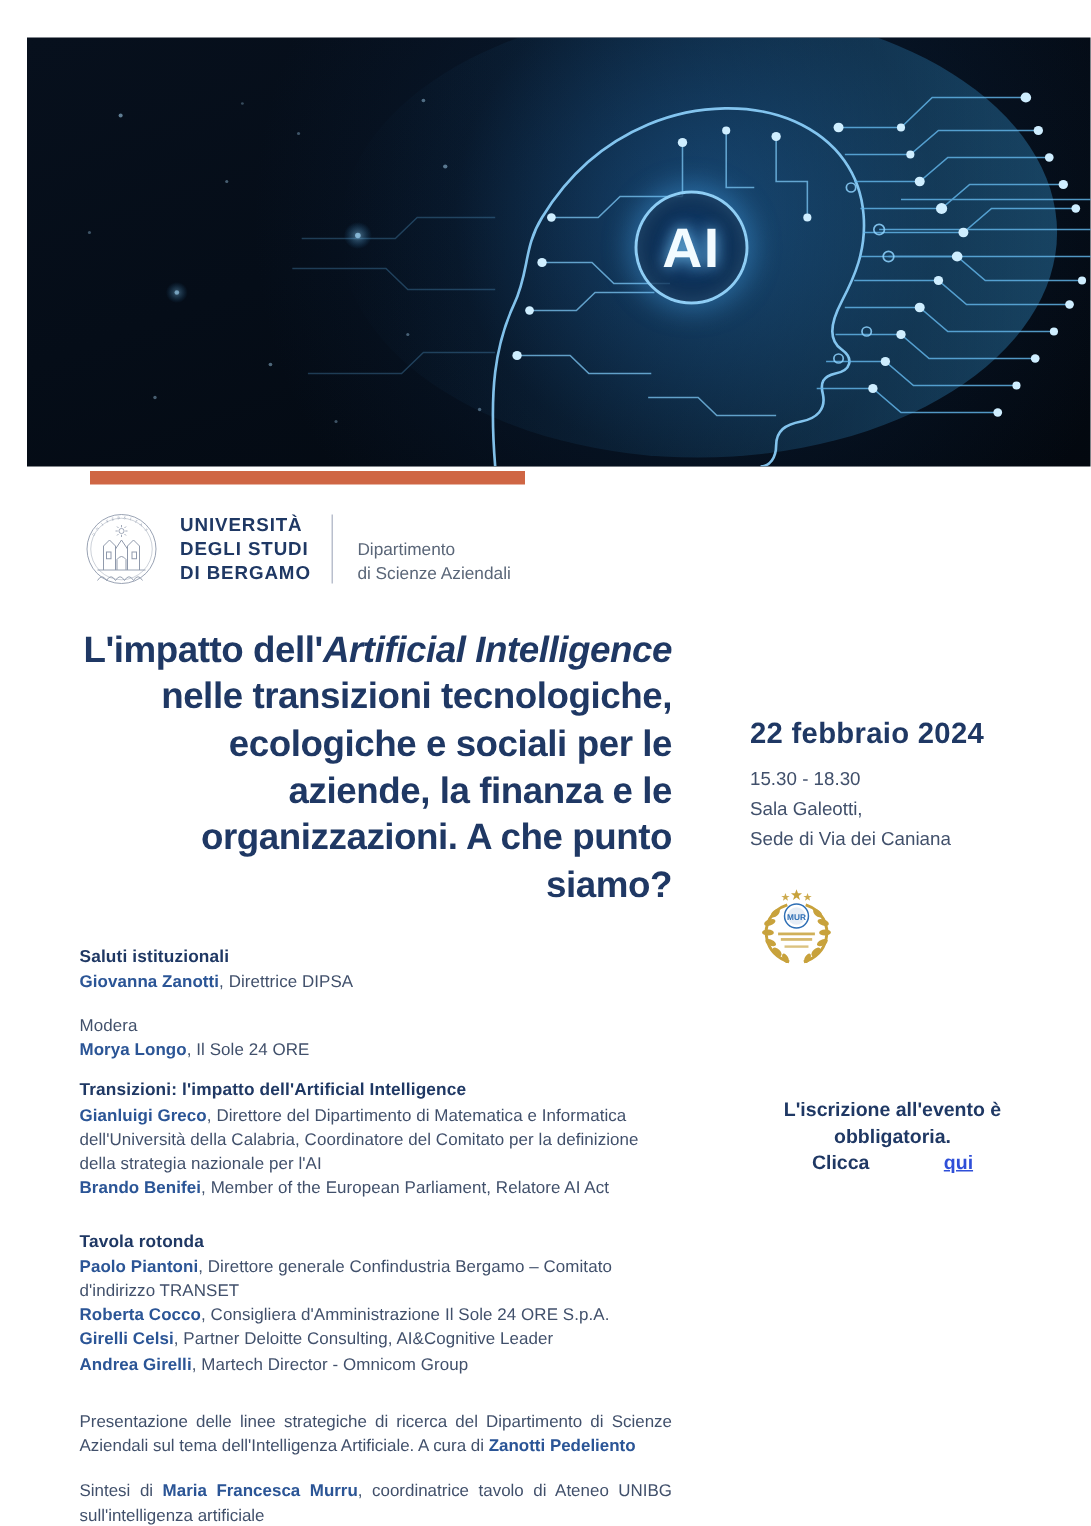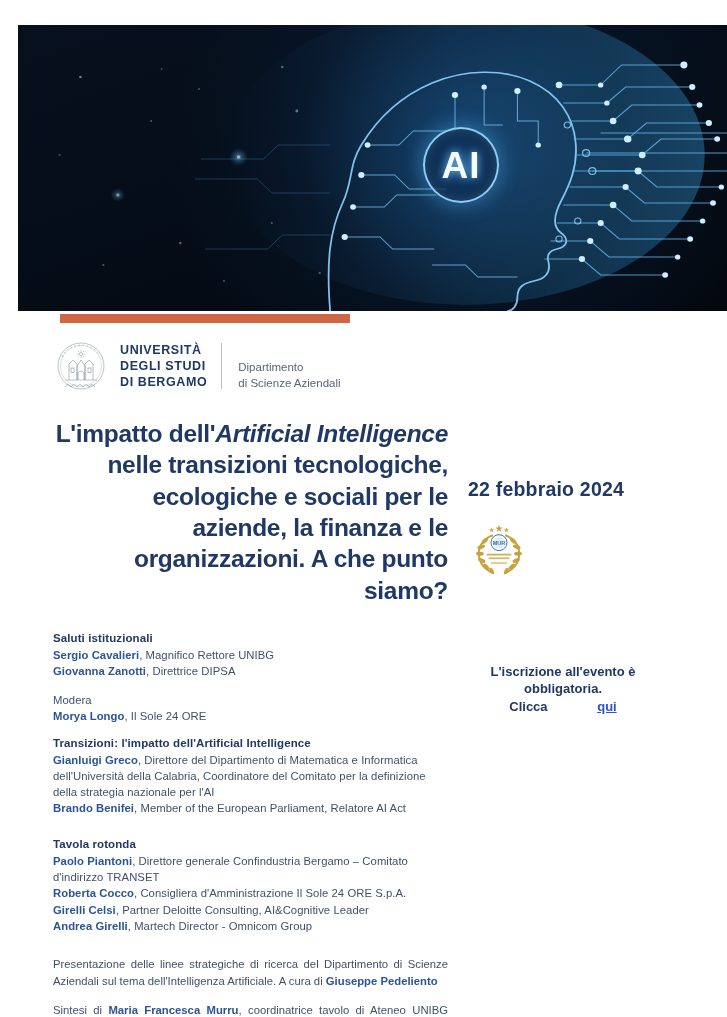--- a/index.html
+++ b/index.html
@@ -88,21 +88,21 @@
   }
   .logo-dept {
     font-size: 11.5px;
     line-height: 1.33;
     color: #5a6678;
     white-space: pre-line;
   }
 
   
   .left-col { position: absolute; left: 53px; top: 418px; width: 395px; }
-  .right-col { position: absolute; left: 468px; top: 478px; width: 215px; }
+  .right-col { position: absolute; left: 500px; top: 478px; width: 215px; }
 
   
   .poster-title {
     font-size: 24.5px;
     font-weight: bold;
     line-height: 1.28;
     letter-spacing: -0.3px;
     color: #1f3864;
     margin: 0 0 26px 0;
     text-align: right;
@@ -357,23 +357,20 @@
 
 <div class="left-col">
 
   <h1 class="poster-title">
     <span>L'impatto dell'</span><em>Artificial Intelligence</em><span> nelle transizioni tecnologiche, ecologiche e sociali per le aziende, la finanza e le organizzazioni. A che punto siamo?</span>
   </h1>
 
   <div class="block">
     <div class="block-head">Saluti istituzionali</div>
     <div class="line">
-      <span class="nm">Sergio Cavalieri</span><span>, Magnifico Rettore UNIBG</span>
-    </div>
-    <div class="line">
       <span class="nm">Giovanna Zanotti</span><span>, Direttrice DIPSA</span>
     </div>
   </div>
 
   <div class="block">
     <div class="line">Modera</div>
     <div class="line">
       <span class="nm">Morya Longo</span><span>, Il Sole 24 ORE</span>
     </div>
   </div>
@@ -402,31 +399,36 @@
       <span class="nm">Girelli Celsi</span><span>, Partner Deloitte Consulting, AI&amp;Cognitive Leader</span>
     </div>
     <div class="line">
       <span class="nm">Andrea Girelli</span><span>, Martech Director - Omnicom Group</span>
     </div>
   </div>
 
   <div class="spacer-sm"></div>
 
   <div class="para">
-    <span>Presentazione delle linee strategiche di ricerca del Dipartimento di Scienze Aziendali sul tema dell'Intelligenza Artificiale.  A cura di </span><b>Giuseppe Pedeliento</b><span></span>
+    <span>Presentazione delle linee strategiche di ricerca del Dipartimento di Scienze Aziendali sul tema dell'Intelligenza Artificiale.  A cura di </span><b>Zanotti Pedeliento</b><span></span>
   </div>
 
   <div class="para">
     <span>Sintesi di </span><b>Maria Francesca Murru</b><span>, coordinatrice tavolo di Ateneo UNIBG sull'intelligenza artificiale</span>
   </div>
 
 </div>
 
 <div class="right-col">
   <div class="event-date">22 febbraio 2024</div>
+  <div class="event-meta">
+    <div>15.30 - 18.30</div>
+    <div>Sala Galeotti,</div>
+    <div>Sede di Via dei Caniana</div>
+  </div>
 
 
   <div class="seal-wrap">
     <svg class="seal" viewBox="0 0 100 88">
 
       <g fill="#c8a23c">
         <polygon points="50,3 51.6,7.4 56,7.4 52.4,10.2 53.8,14.6 50,11.9 46.2,14.6 47.6,10.2 44,7.4 48.4,7.4"></polygon>
         <polygon points="38,7 39.2,10.2 42.5,10.2 39.8,12.3 40.8,15.6 38,13.6 35.2,15.6 36.2,12.3 33.5,10.2 36.8,10.2" opacity="0.9"></polygon>
         <polygon points="62,7 63.2,10.2 66.5,10.2 63.8,12.3 64.8,15.6 62,13.6 59.2,15.6 60.2,12.3 57.5,10.2 60.8,10.2" opacity="0.9"></polygon>
       </g>

